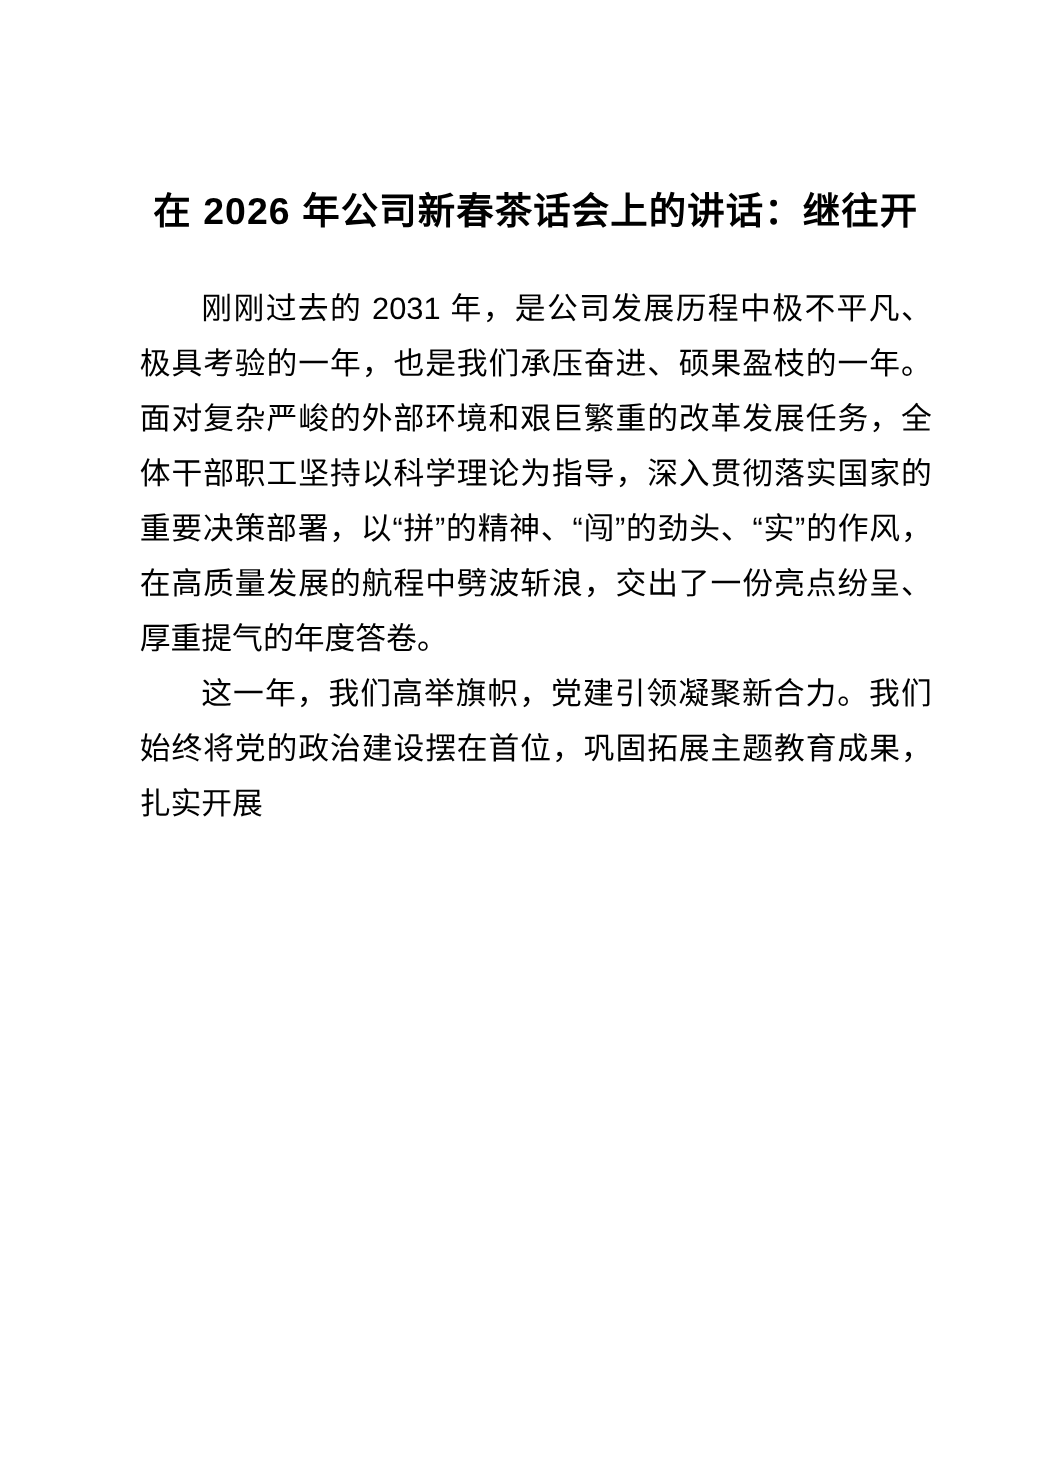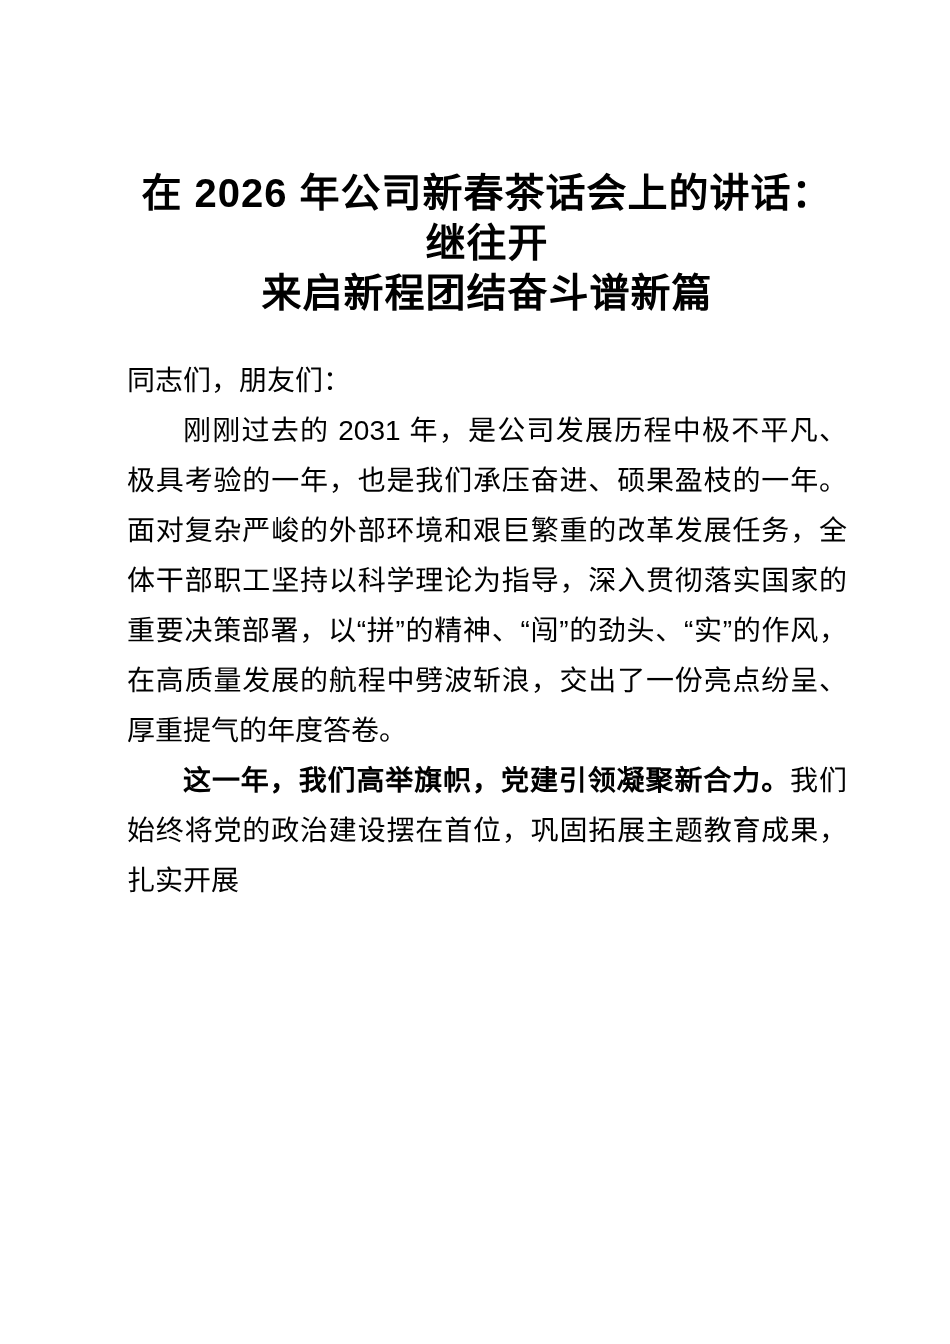--- a/index.html
+++ b/index.html
@@ -13,21 +13,21 @@
     color: #000000;
     font-family: "Liberation Sans", sans-serif;
     overflow: hidden;
   }
   .content {
     width: 720px;
     margin-left: 127px;
     padding-top: 168px;
   }
   .doc-title {
-    font-size: 40px;
+    font-size: 34px;
     font-weight: bold;
     line-height: 50px;
     text-align: center;
     letter-spacing: 1px;
   }
   .body-text {
     margin-top: 38px;
     font-size: 28px;
     line-height: 50px;
     text-align: justify;
@@ -35,36 +35,34 @@
     word-break: break-all;
   }
   .body-text p {
     text-indent: 2em;
     margin: 0;
   }
   .body-text p.no-indent {
     text-indent: 0;
   }
   .bold-lead {
-    font-weight: bold;
+    font-weight: normal;
   }
 </style>
 </head>
 <body>
 
 <div class="page">
   <div class="content">
 
     <h1 class="doc-title">
       <span>在 2026 年公司新春茶话会上的讲话：继往开</span><br>
-      <span>来启新程团结奋斗谱新篇</span>
     </h1>
 
     <div class="body-text">
-      <p class="no-indent">同志们，朋友们：</p>
 
 
       <p>
         <span>刚刚过去的 2031 年，是公司发展历程中极不平凡、极具考验的一年，也是我们承压奋进、硕果盈枝的一年。面对复杂严峻的外部环境和艰巨繁重的改革发展任务，全体干部职工坚持以科学理论为指导，深入贯彻落实国家的重要决策部署，以“拼”的精神、“闯”的劲头、“实”的作风，在高质量发展的航程中劈波斩浪，交出了一份亮点纷呈、厚重提气的年度答卷。</span>
       </p>
 
       <p>
         <span class="bold-lead">这一年，我们高举旗帜，党建引领凝聚新合力。</span><span>我们始终将党的政治建设摆在首位，巩固拓展主题教育成果，扎实开展</span>
       </p>
     </div>

